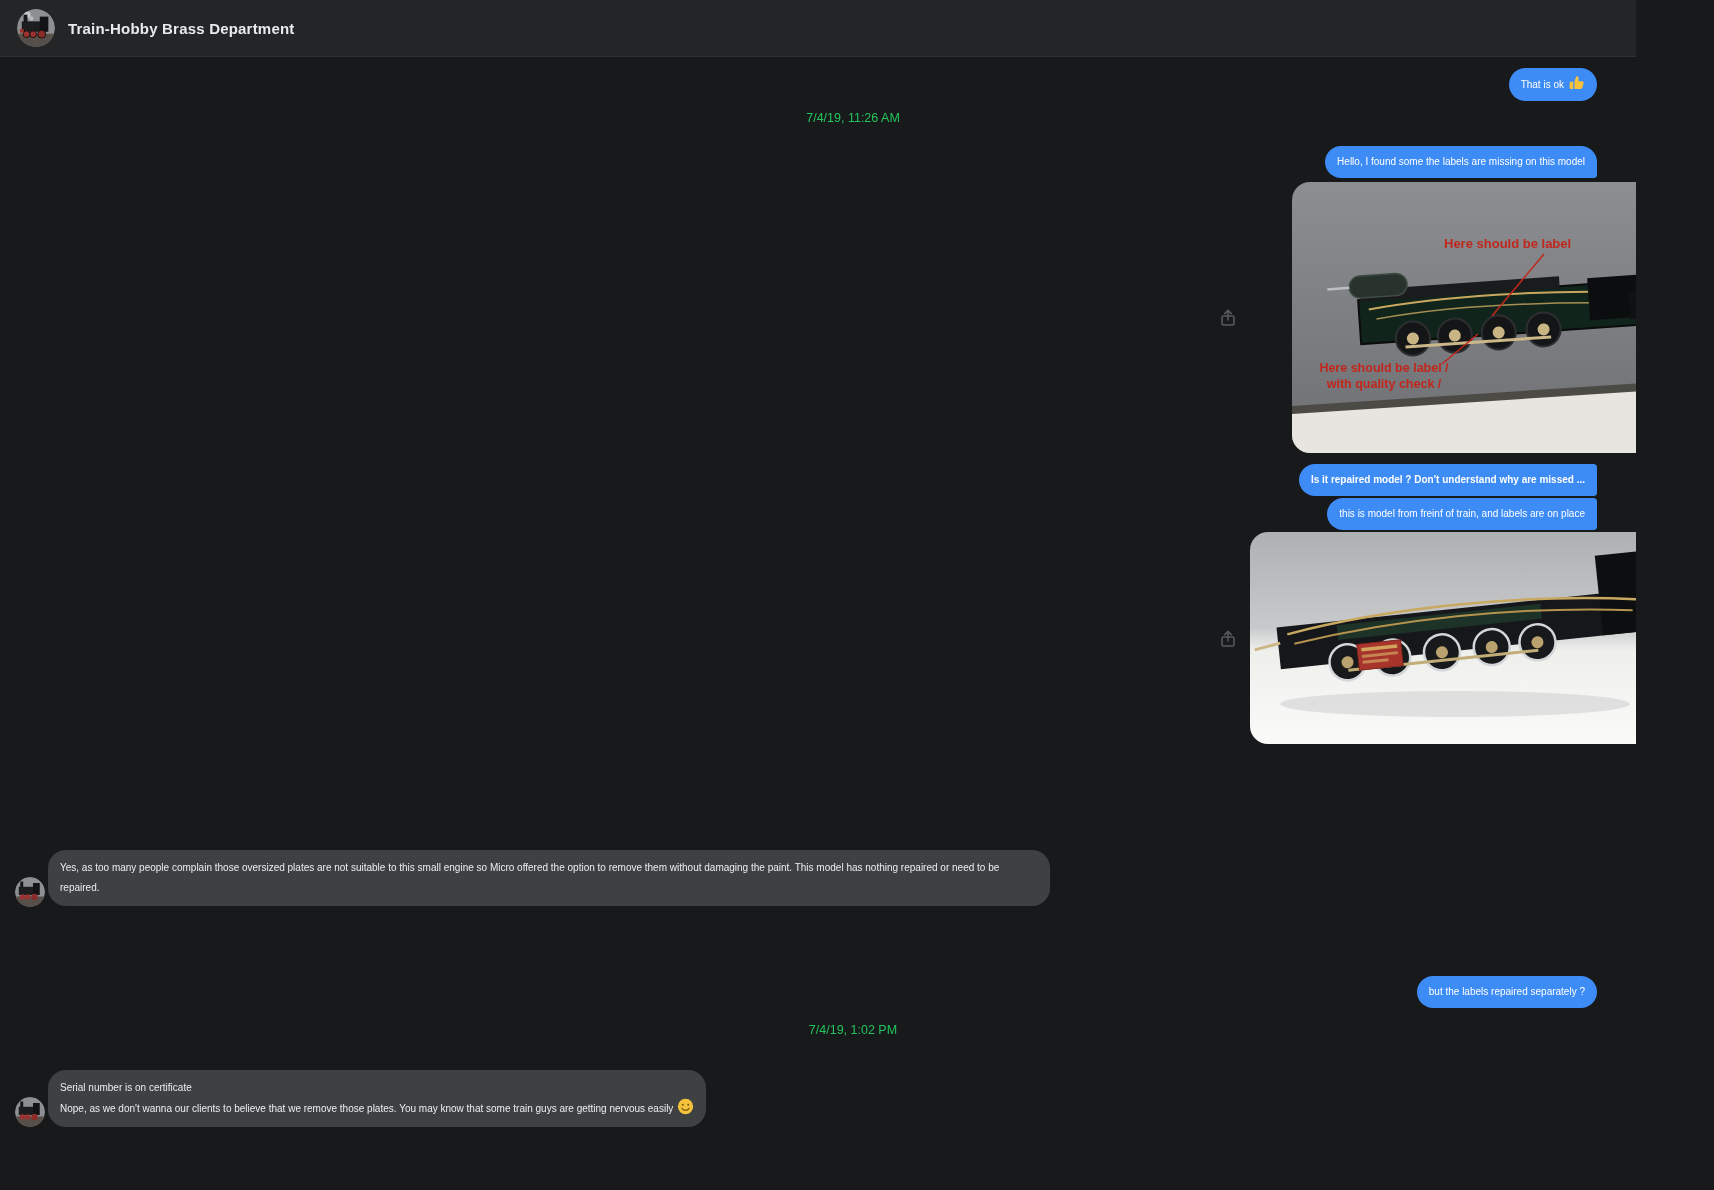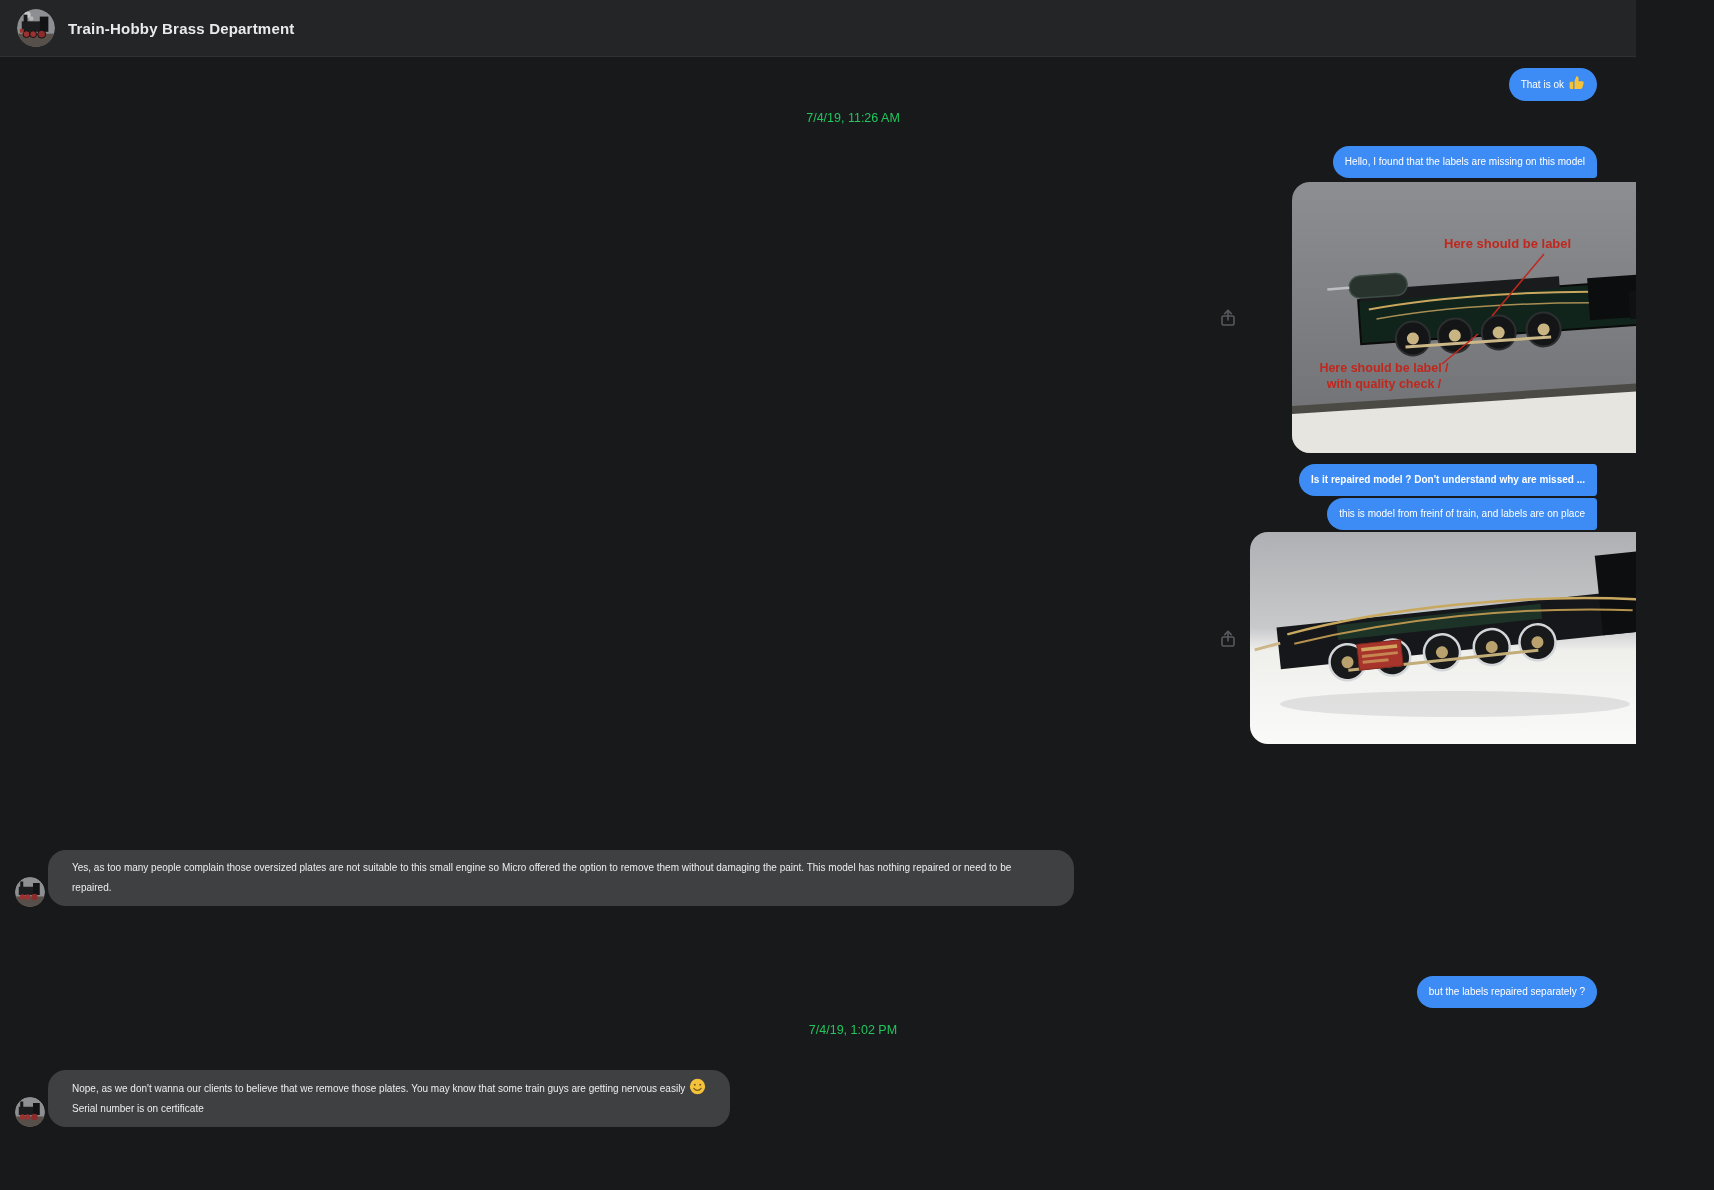--- a/index.html
+++ b/index.html
@@ -8,21 +8,21 @@
   
   .header{position:absolute;top:0;left:0;width:100%;height:57px;background:#242526;
           border-bottom:1px solid #2f3031;display:flex;align-items:center;box-sizing:border-box;
           padding-left:17px;z-index:5;}
   .header .avatar{width:38px;height:38px;border-radius:50%;overflow:hidden;flex:0 0 auto;}
   .header .title{margin-left:13px;color:#e8eaee;font-size:15px;font-weight:bold;letter-spacing:.2px;}
   
   .bubble{position:absolute;font-size:10px;line-height:20px;padding:6px 12px;border-radius:18px;
           white-space:nowrap;}
   .sent{background:#3d8bf5;color:#ffffff;right:39px;}
-  .recv{background:#3e4042;color:#ebedf0;left:48px;white-space:normal;max-width:978px;padding:8px 24px;}
+  .recv{background:#3e4042;color:#ebedf0;left:48px;white-space:normal;max-width:978px;padding:8px 12px;}
   .ts{position:absolute;left:0;width:1706px;text-align:center;color:#22c55e;font-size:12.5px;}
   .small-avatar{position:absolute;left:15px;width:30px;height:30px;border-radius:50%;overflow:hidden;}
   .img-msg{position:absolute;overflow:hidden;display:block;}
   .share-btn{position:absolute;width:20px;height:20px;opacity:.65;}
   .reaction{position:absolute;width:30px;height:30px;}
   .inline-emoji{display:inline-block;vertical-align:-3px;margin-left:4px;}
   
   .composer{position:absolute;left:0;top:1140px;width:100%;height:50px;background:#18191a;}
   @keyframes blink{50%{opacity:0;}}
   .scroll-thumb{position:absolute;left:1704px;top:58px;width:7px;height:1086px;background:#2d2f32;border-radius:4px;}
@@ -55,21 +55,21 @@
   <div>
 
     <div class="bubble sent" style="top:68px;">
       <span>That is ok</span><span class="inline-emoji"><svg width="17" height="17" viewBox="0 0 20 20">
             <path fill="#f5c33b" d="M3.5 9.2h2.6v8.3H3.5c-.9 0-1.6-.7-1.6-1.6v-5.1c0-.9.7-1.6 1.6-1.6zM7.6 17.5h7.3c1 0 1.9-.7 2.1-1.7l1.4-5.1c.3-1.2-.6-2.3-1.8-2.3h-4.2V4.6c0-1.1-.9-2-2-2h-.5L7.6 8.6z"></path>
           </svg></span>
     </div>
 
     <div class="ts" style="top:111px;">7/4/19, 11:26 AM</div>
 
-    <div class="bubble sent" style="top:146px;border-radius:18px 18px 4px 18px;">Hello, I found that the labels are missing on this model</div>
+    <div class="bubble sent" style="top:146px;border-radius:18px 18px 4px 18px;">Hello, I found some the labels are missing on this model</div>
 
     <div class="img-msg" style="top:182px;left:1292px;width:428px;height:271px;border-radius:18px 4px 4px 18px;">
       <svg width="428" height="271" viewBox="0 0 428 271">
         <defs>
           <linearGradient id="g1" x1="0" y1="0" x2="0" y2="1">
             <stop offset="0" stop-color="#8d8e92"></stop>
               <stop offset="1" stop-color="#6e6f73"></stop>
           </linearGradient>
         </defs>
         <rect width="428" height="271" fill="url(#g1)"></rect>
@@ -194,27 +194,27 @@
         <rect x="0" y="26" width="40" height="14" fill="#57504a"></rect>
         <rect x="5" y="13" width="21" height="11" fill="#1c1d1f"></rect>
         <rect x="7" y="6" width="4" height="8" fill="#17181a"></rect>
         <rect x="24" y="8" width="9" height="16" fill="#121314"></rect>
         <circle cx="10" cy="26.5" r="3.6" fill="#993230"></circle>
           <circle cx="17" cy="26.5" r="3.6" fill="#993230"></circle>
         <circle cx="26" cy="26.5" r="4.2" fill="#8c2b29"></circle>
       </svg>
     </div>
     <div class="bubble recv" style="top:1070px;">
+      <div>Serial number is on certificate</div>
       <div><span>Nope, as we don't wanna our clients to believe that we remove those plates. You may know that some train guys are getting nervous easily</span><span class="inline-emoji"><svg width="17" height="17" viewBox="0 0 20 20">
               <circle cx="10" cy="10" r="9" fill="#f5c33b"></circle>
               <circle cx="6.8" cy="8" r="1.2" fill="#7a5b13"></circle>
               <circle cx="13.2" cy="8" r="1.2" fill="#7a5b13"></circle>
               <path d="M5.8 12.2a5 5 0 0 0 8.4 0" stroke="#7a5b13" stroke-width="1.5" fill="none" stroke-linecap="round"></path>
             </svg></span></div>
-      <div>Serial number is on certificate</div>
     </div>
   </div>
 
   <div class="composer">
     
     
     
     
 
     

